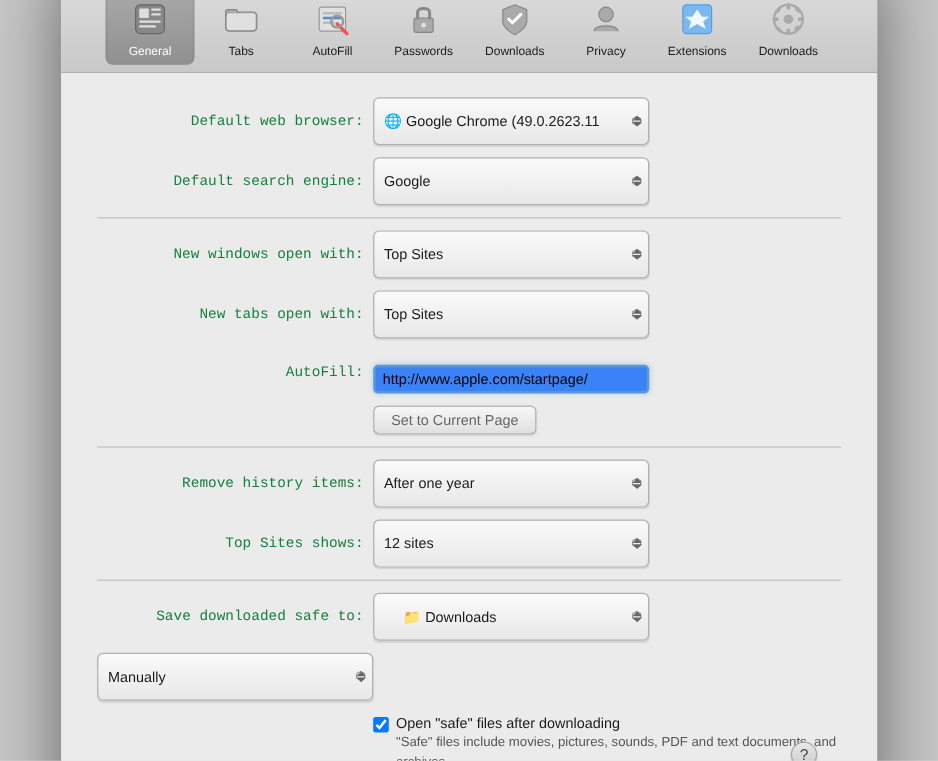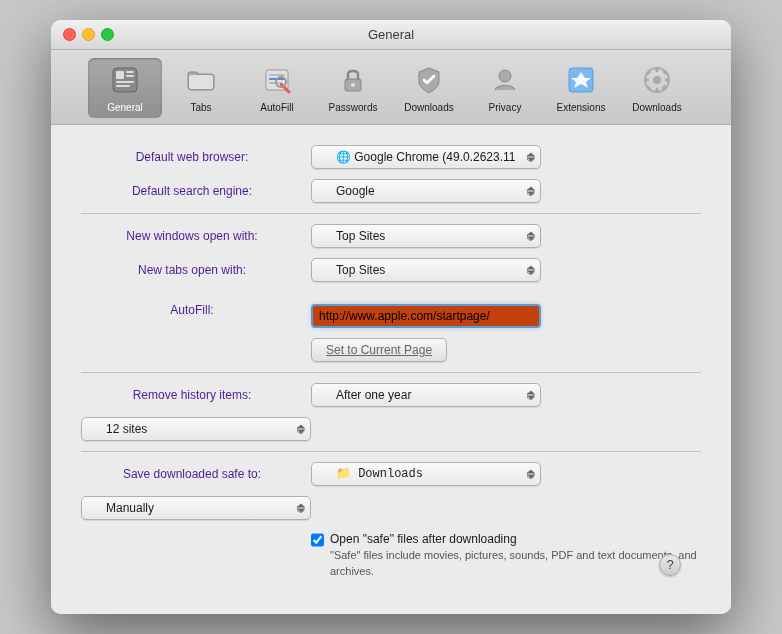--- a/index.html
+++ b/index.html
@@ -110,44 +110,45 @@
       background: #ebebeb;
     }
 
     .form-row {
       display: flex;
       align-items: center;
       margin-bottom: 10px;
     }
 
     .form-label {
-      text-align: center;
+      text-align: right;
       font-size: 12px;
-      color: #4c1d95;
+      color: #15803d;
       width: 230px;
       min-width: 230px;
       padding-right: 8px;
+      font-family: Liberation Mono, monospace;
     }
 
     .form-control {
       flex: 1;
     }
 
     
     .mac-select {
       appearance: none;
       -webkit-appearance: none;
       background: linear-gradient(to bottom, #fafafa, #e8e8e8);
       border: 1px solid #b0b0b0;
       border-radius: 5px;
-      padding: 2px 24px 2px 24px;
+      padding: 2px 24px 2px 8px;
       font-size: 12px;
       color: #1a1a1a;
       width: 230px;
-      height: 24px;
+      height: 40px;
       position: relative;
       cursor: pointer;
       box-shadow: 0 1px 1px rgba(0,0,0,0.1);
     }
 
     .select-wrapper {
       position: relative;
       display: inline-block;
       width: 230px;
     }
@@ -190,36 +191,35 @@
     }
 
     .text-input {
       border: 2px solid #5b9bd5;
       border-radius: 4px;
       padding: 2px 6px;
       font-size: 12px;
       width: 230px;
       height: 24px;
       outline: none;
-      background: #c2410c;
+      background: #3b82f6;
       box-shadow: 0 0 4px rgba(91,155,213,0.4);
       margin-top: 12px;
     }
 
     .mac-button {
       background: linear-gradient(to bottom, #f7f7f7, #e0e0e0);
       border: 1px solid #b0b0b0;
       border-radius: 5px;
       padding: 3px 14px;
       font-size: 12px;
       color: #666;
       cursor: pointer;
       height: 24px;
       box-shadow: 0 1px 1px rgba(0,0,0,0.1);
-      text-decoration: underline;
     }
 
     .mac-button:disabled {
       opacity: 0.5;
       cursor: default;
     }
 
     .set-current-row {
       margin-bottom: 10px;
       margin-left: 230px;
@@ -490,40 +490,41 @@
           </select>
           <div class="mac-select-arrows">
             <div class="arrow-up"></div>
             <div class="arrow-down"></div>
           </div>
         </div>
       </div>
     </div>
 
     <div class="form-row">
+      <div class="form-label">Top Sites shows:</div>
       <div class="form-control">
         <div class="select-wrapper">
           <select class="mac-select">
             <option>12 sites</option>
           </select>
           <div class="mac-select-arrows">
             <div class="arrow-up"></div>
             <div class="arrow-down"></div>
           </div>
         </div>
       </div>
     </div>
 
     <div class="separator"></div>
 
     <div class="form-row">
       <div class="form-label">Save downloaded safe to:</div>
       <div class="form-control">
         <div class="select-wrapper">
-          <select class="mac-select" style="padding-left: 24px; font-family: Liberation Mono, monospace;">
+          <select class="mac-select" style="padding-left: 24px;">
             <option>📁 Downloads</option>
           </select>
           <div class="mac-select-arrows">
             <div class="arrow-up"></div>
             <div class="arrow-down"></div>
           </div>
         </div>
       </div>
     </div>
 

